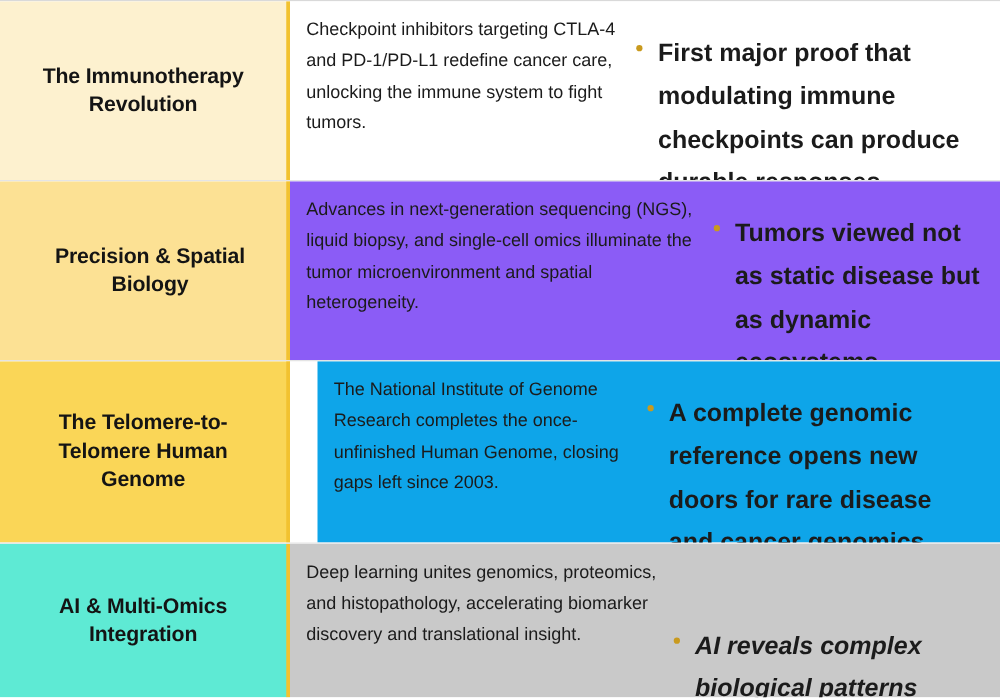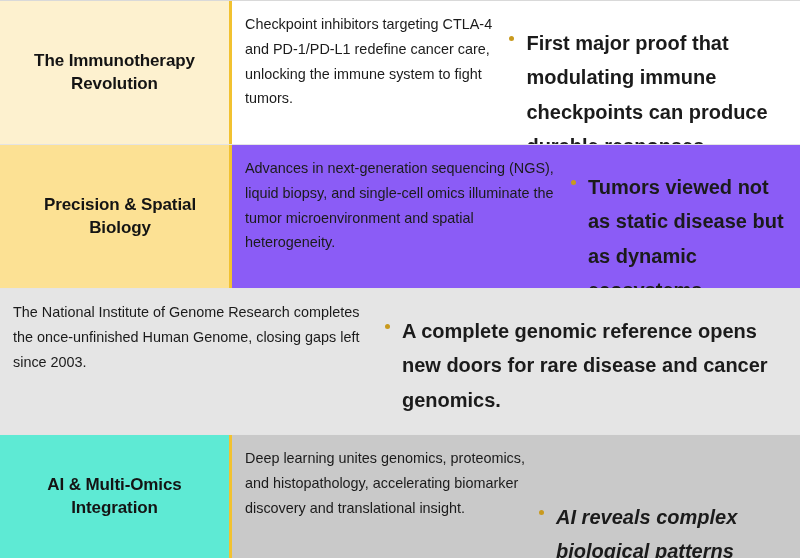--- a/index.html
+++ b/index.html
@@ -127,21 +127,24 @@
     </div>
     <div class="cell-body" style="background: #8b5cf6;">
       <p class="summary" style="color: rgb(27, 27, 27);">Advances in next-generation sequencing (NGS), liquid biopsy, and single-cell omics illuminate the tumor microenvironment and spatial heterogeneity.</p>
       <ul class="bullets">
         <li style="color: rgb(27, 27, 27);">Tumors viewed not as static disease but as dynamic ecosystems.</li>
       </ul>
     </div>
   </div>
 
   <div class="row row-2" style="border-bottom-color: rgb(228, 228, 228);">
-    <div class="cell-body" style="background: #e5e5e5;">
+    <div class="cell-title" style="background: rgb(250, 214, 87); border-right-color: rgb(242, 194, 48);">
+      <div class="title-text" style="color: rgb(20, 20, 20);">The Telomere-to-Telomere Human Genome</div>
+    </div>
+    <div class="cell-body" style="background: #0ea5e9; margin-left: 22px;">
       <p class="summary" style="color: rgb(27, 27, 27);">The National Institute of Genome Research completes the once-unfinished Human Genome, closing gaps left since 2003.</p>
       <ul class="bullets">
         <li style="color: rgb(27, 27, 27);">A complete genomic reference opens new doors for rare disease and cancer genomics.</li>
       </ul>
     </div>
   </div>
 
   <div class="row row-3" style="border-bottom-color: rgb(228, 228, 228);">
     <div class="cell-title" style="background: #5eead4; border-right-color: rgb(242, 194, 48);">
       <div class="title-text" style="color: rgb(20, 20, 20);">AI &amp; Multi-Omics Integration</div>

